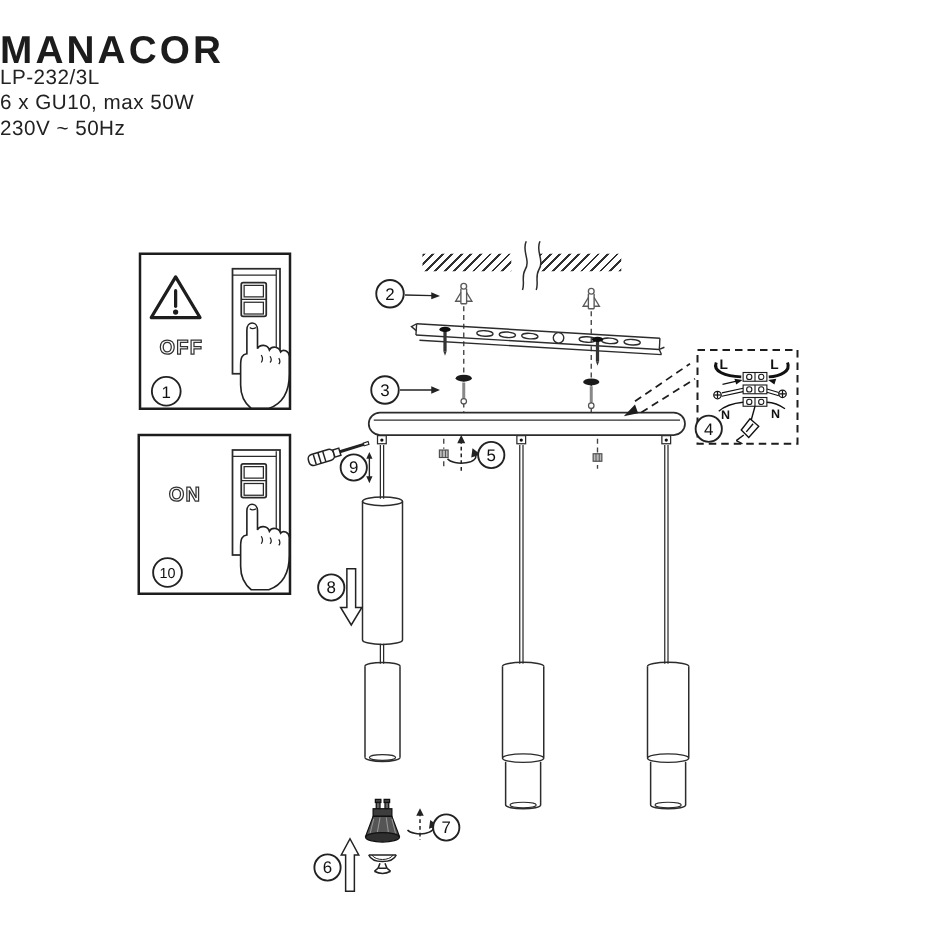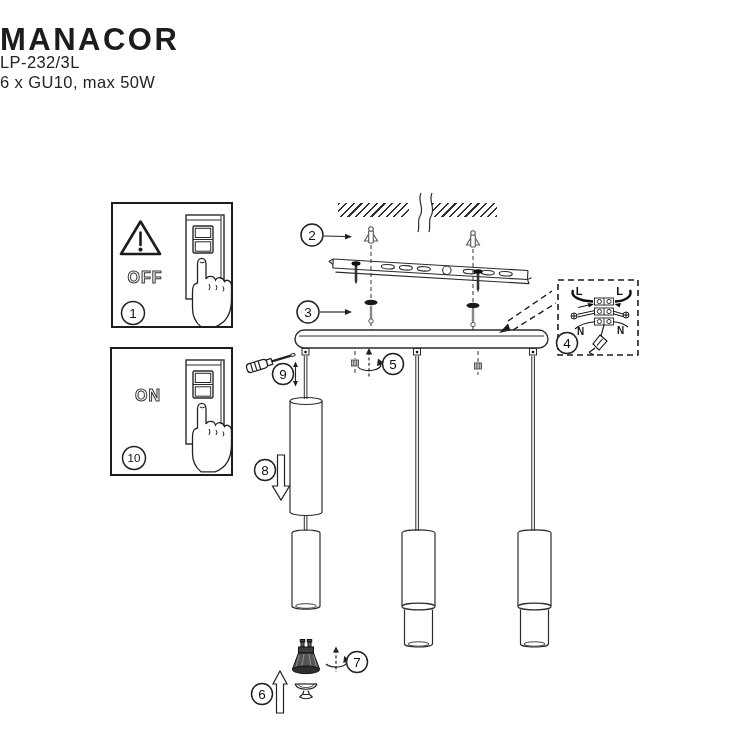--- a/index.html
+++ b/index.html
@@ -17,20 +17,21 @@
   svg text{font-family:"Liberation Sans", sans-serif;}
 </style>
 </head>
 <body>
 
 <div class="canvas">
 
   <div class="title">MANACOR</div>
   <div class="sub model">LP-232/3L</div>
   <div class="sub bulb">6 x GU10, max 50W</div>
+  <div class="sub power">230V ~ 50Hz</div>
 
   <div class="ceil left"></div>
   <div class="ceil right"></div>
 
   <svg id="diagram" width="750" height="750" viewBox="0 0 750 750">
 
     <g fill="none" stroke="#2c2c2c" stroke-width="1.2">
       <path d="M421,193 C417,201 425,208 420,216 C417,221 420,227 418,232"></path>
       <path d="M432,193 C428,201 436,208 431,216 C428,221 431,227 429,232"></path>
     </g>

